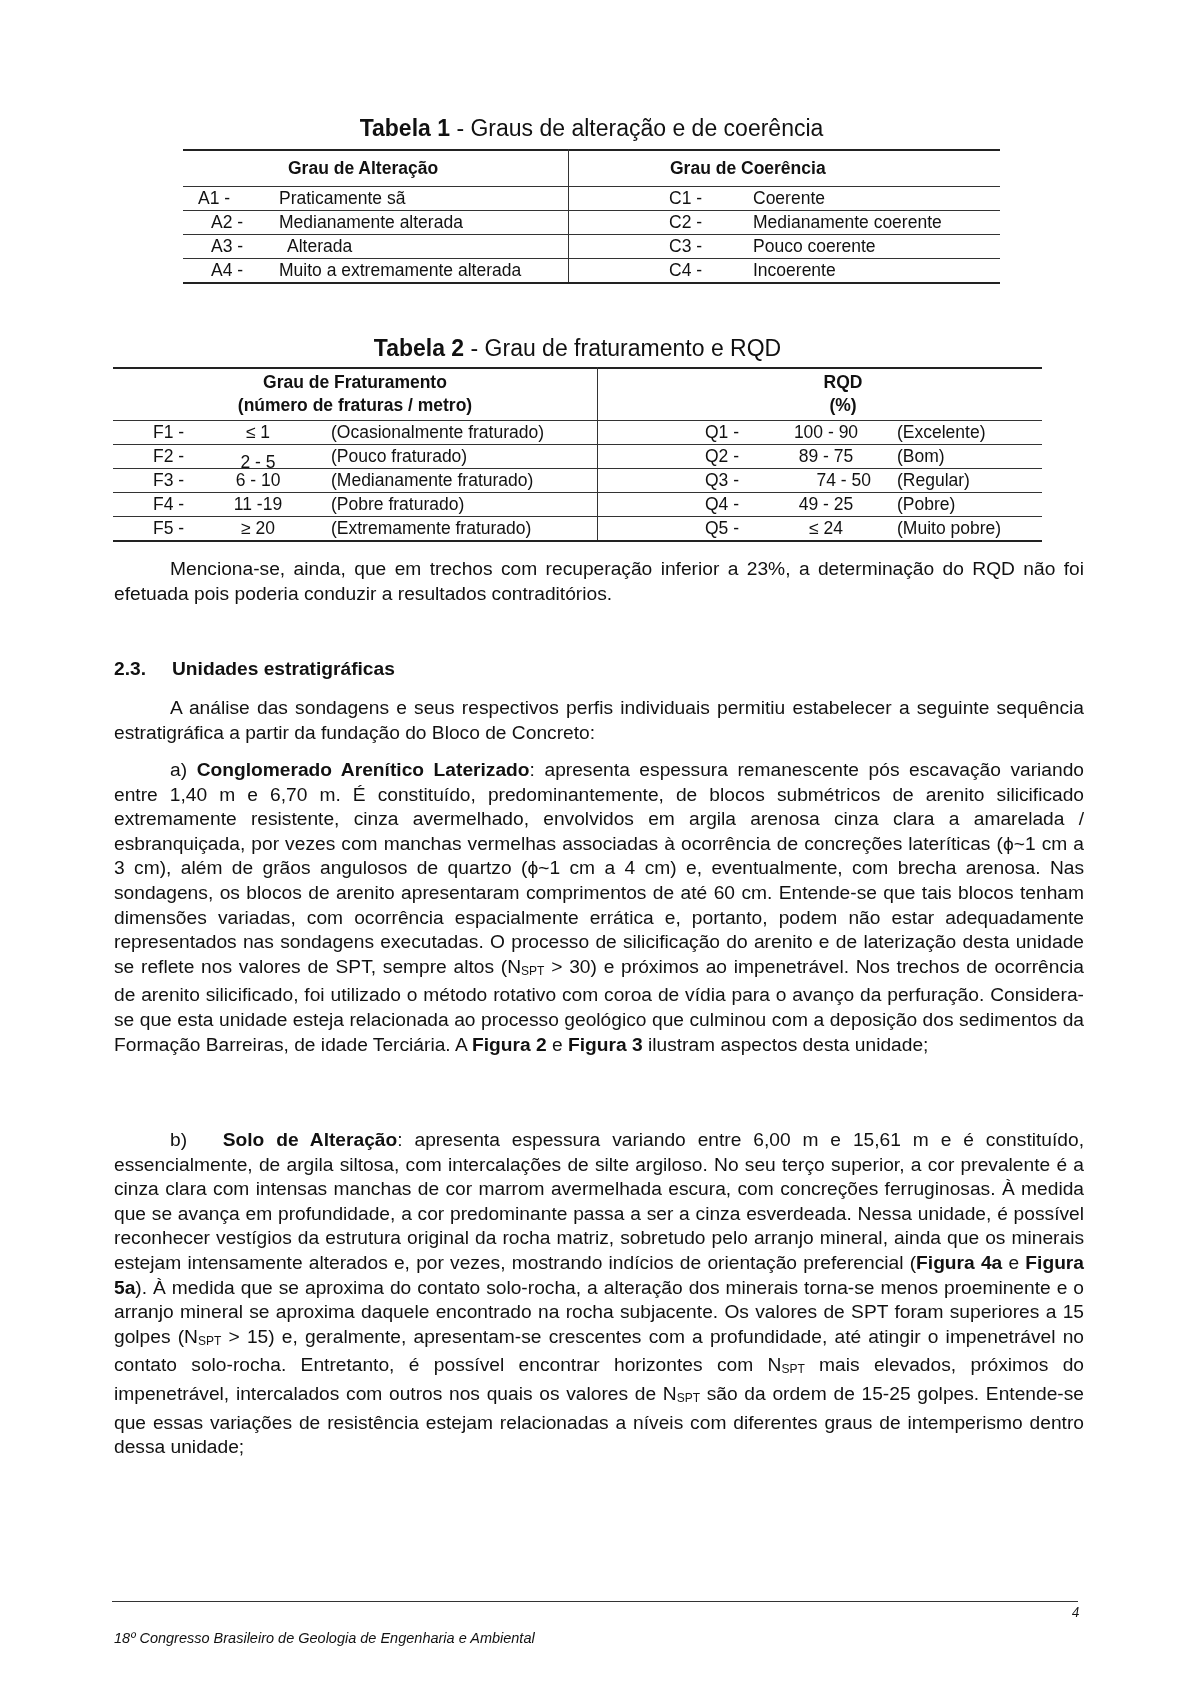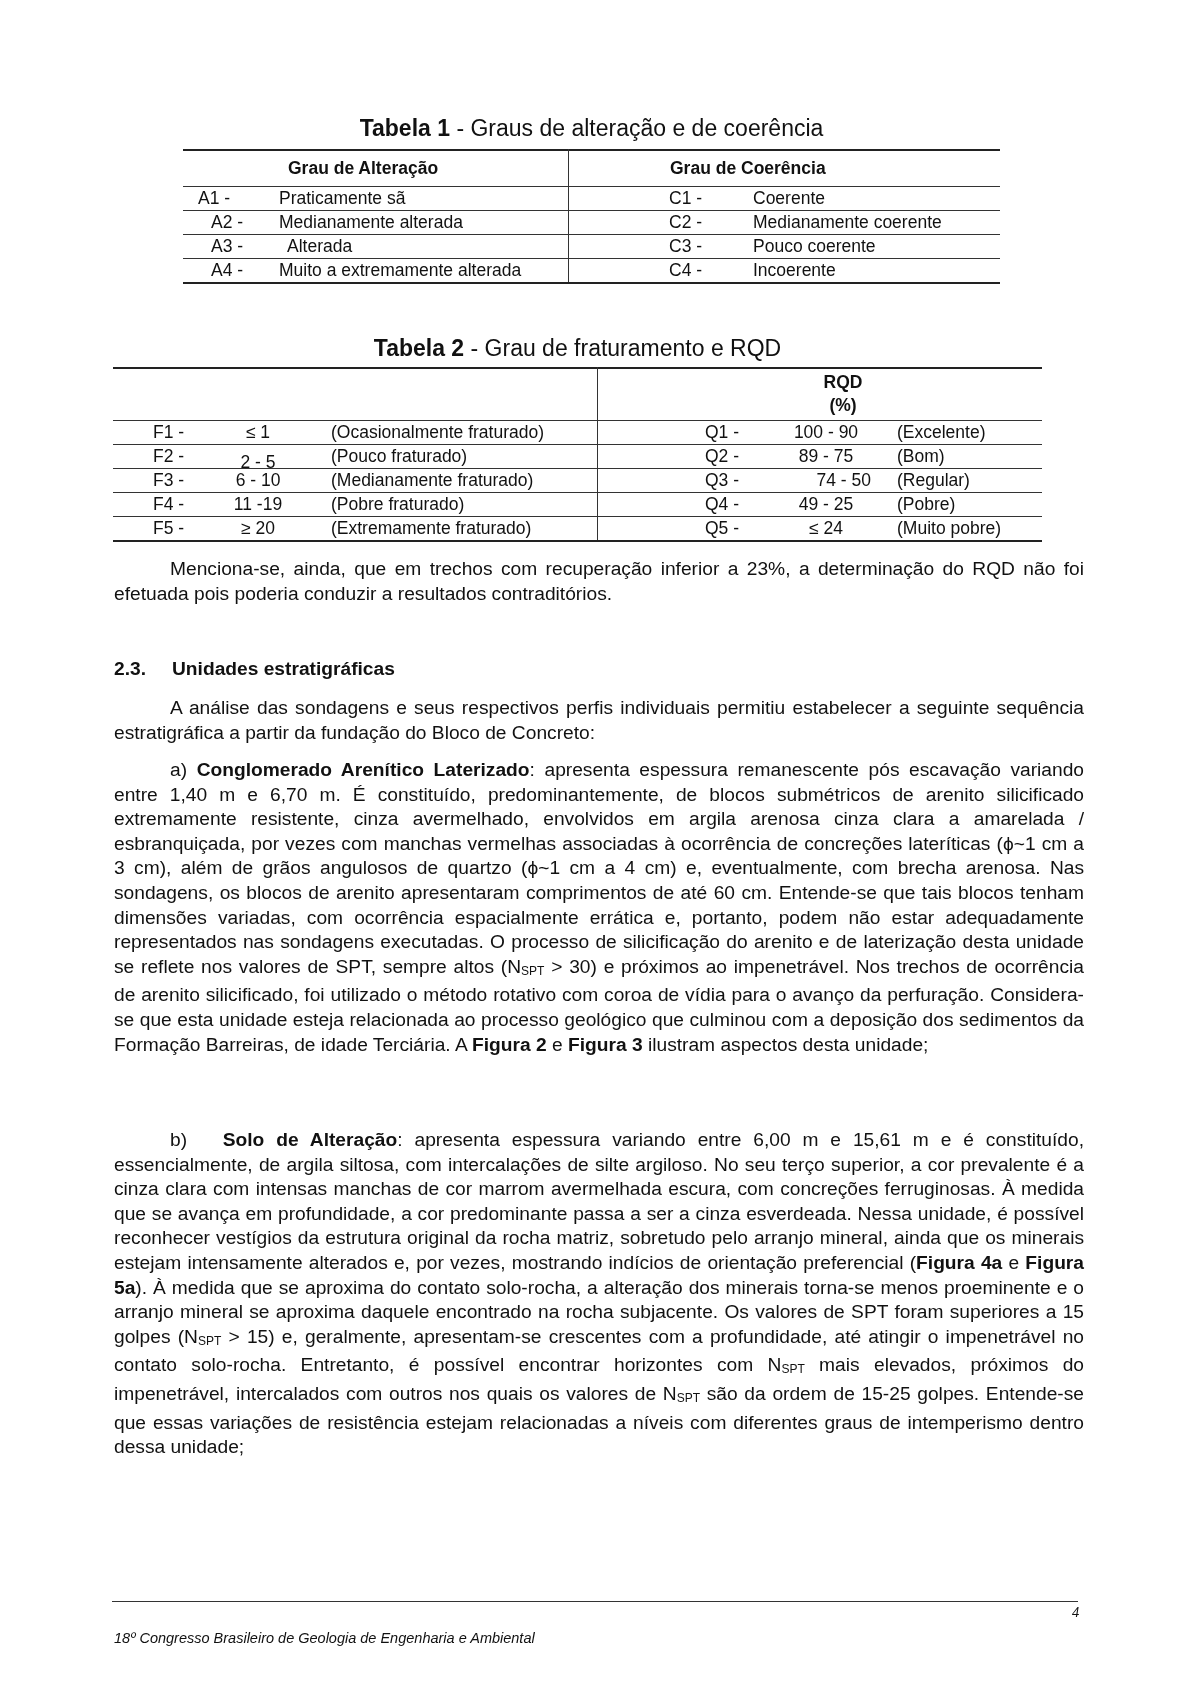--- a/index.html
+++ b/index.html
@@ -92,20 +92,22 @@
 <div class="abs" style="left:113px; top:367px; width:929px; height:180px;">
   <div class="rule thick" style="top:0;"></div>
   <div class="rule" style="top:53px;"></div>
   <div class="rule" style="top:77px;"></div>
   <div class="rule" style="top:101px;"></div>
   <div class="rule" style="top:125px;"></div>
   <div class="rule" style="top:149px;"></div>
   <div class="rule thick" style="top:173px;"></div>
   <div class="vdiv" style="left:484px; top:0; height:173px;"></div>
 
+  <div class="cell hdr" style="left:0; width:484px; text-align:center; top:4px;">Grau de Fraturamento</div>
+  <div class="cell hdr" style="left:0; width:484px; text-align:center; top:27px;">(número de fraturas / metro)</div>
   <div class="cell hdr" style="left:700px; width:60px; text-align:center; top:4px;">RQD</div>
   <div class="cell hdr" style="left:700px; width:60px; text-align:center; top:27px;">(%)</div>
 
   <div>
     <div class="cell" style="left:40px; top:54px;">F1 -</div>
     <div class="cell" style="left:110px; width:70px; text-align:center; top:54px;">≤ 1</div>
     <div class="cell" style="left:218px; top:54px;">(Ocasionalmente fraturado)</div>
     <div class="cell" style="left:592px; top:54px;">Q1 -</div>
     <div class="cell" style="left:668px; width:90px; text-align:center; top:54px;">100 - 90</div>
     <div class="cell" style="left:784px; top:54px;">(Excelente)</div>

